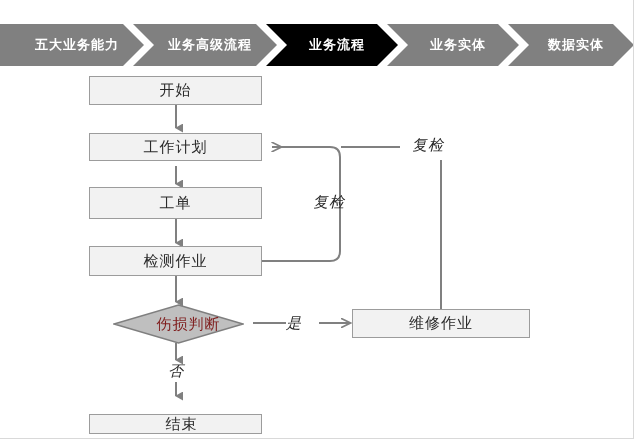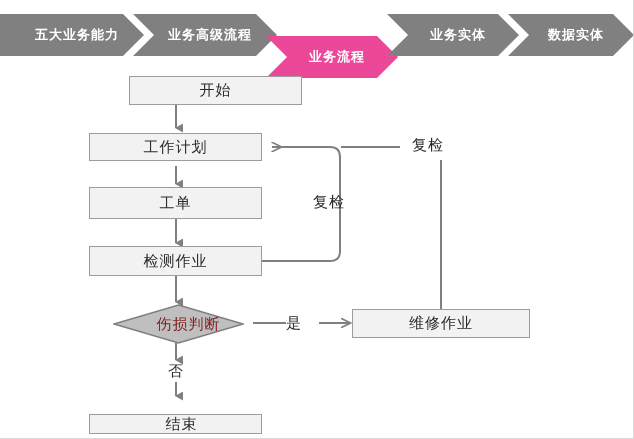--- a/index.html
+++ b/index.html
@@ -18,21 +18,21 @@
     border-right: 1px solid #d9d9d9;
     border-bottom: 1px solid #d9d9d9;
     box-sizing: border-box;
     overflow: hidden;
   }
 
   
   #breadcrumb {
     position: absolute;
     left: 0;
-    top: 14px;
+    top: 24px;
     width: 624px;
     height: 42px;
   }
   .chev {
     position: absolute;
     top: 0;
     height: 42px;
     display: flex;
     align-items: center;
     justify-content: center;
@@ -43,21 +43,21 @@
     white-space: nowrap;
     user-select: none;
   }
   .chev.first {
     clip-path: polygon(0 0, calc(100% - 21px) 0, 100% 50%, calc(100% - 21px) 100%, 0 100%);
   }
   .chev.mid {
     clip-path: polygon(0 0, calc(100% - 21px) 0, 100% 50%, calc(100% - 21px) 100%, 0 100%, 21px 50%);
   }
   .chev-gray { background: #808080; }
-  .chev-blue { background: #ec4899; margin-top: 22px; }
+  .chev-blue { background: #000000; }
   .chev .lbl { padding-left: 10px; }
 
   
   #flow {
     position: absolute;
     left: 0;
     top: 0;
     width: 634px;
     height: 439px;
   }
@@ -95,20 +95,21 @@
     letter-spacing: 1px;
     z-index: 2;
     margin-left: 20px;
   }
   .edge-label {
     position: absolute;
     font-size: 15px;
     color: #2b2b2b;
     white-space: nowrap;
     letter-spacing: 1px;
+    font-style: italic;
   }
   .svg-layer {
     position: absolute;
     left: 0;
     top: 0;
     width: 634px;
     height: 439px;
     pointer-events: none;
   }
 </style>
@@ -170,21 +171,21 @@
       <line x1="253" y1="323" x2="286" y2="323" stroke="#808080" stroke-width="2"></line>
       <line x1="319" y1="323" x2="350" y2="323" stroke="#808080" stroke-width="2" marker-end="url(#arrowRightOpen)"></line>
 
       <path d="M 262,261 L 330,261 Q 340,261 340,251 L 340,157 Q 340,147 330,147 L 272,147" fill="none" stroke="#808080" stroke-width="2" marker-end="url(#arrowLeft)"></path>
 
       <line x1="441" y1="312" x2="441" y2="160" stroke="#808080" stroke-width="2"></line>
 
       <line x1="400" y1="147" x2="341" y2="147" stroke="#808080" stroke-width="2"></line>
     </svg>
 
-    <div class="node" style="left:89px;top:76px;width:173px;height:29px;margin-left:40px;">
+    <div class="node" style="left:89px;top:76px;width:173px;height:29px;">
       <span>开始</span>
     </div>
 
     <div class="node" style="left:89px;top:133px;width:173px;height:28px;">
       <span>工作计划</span>
     </div>
 
     <div class="node" style="left:89px;top:187px;width:173px;height:32px;">
       <span>工单</span>
     </div>

